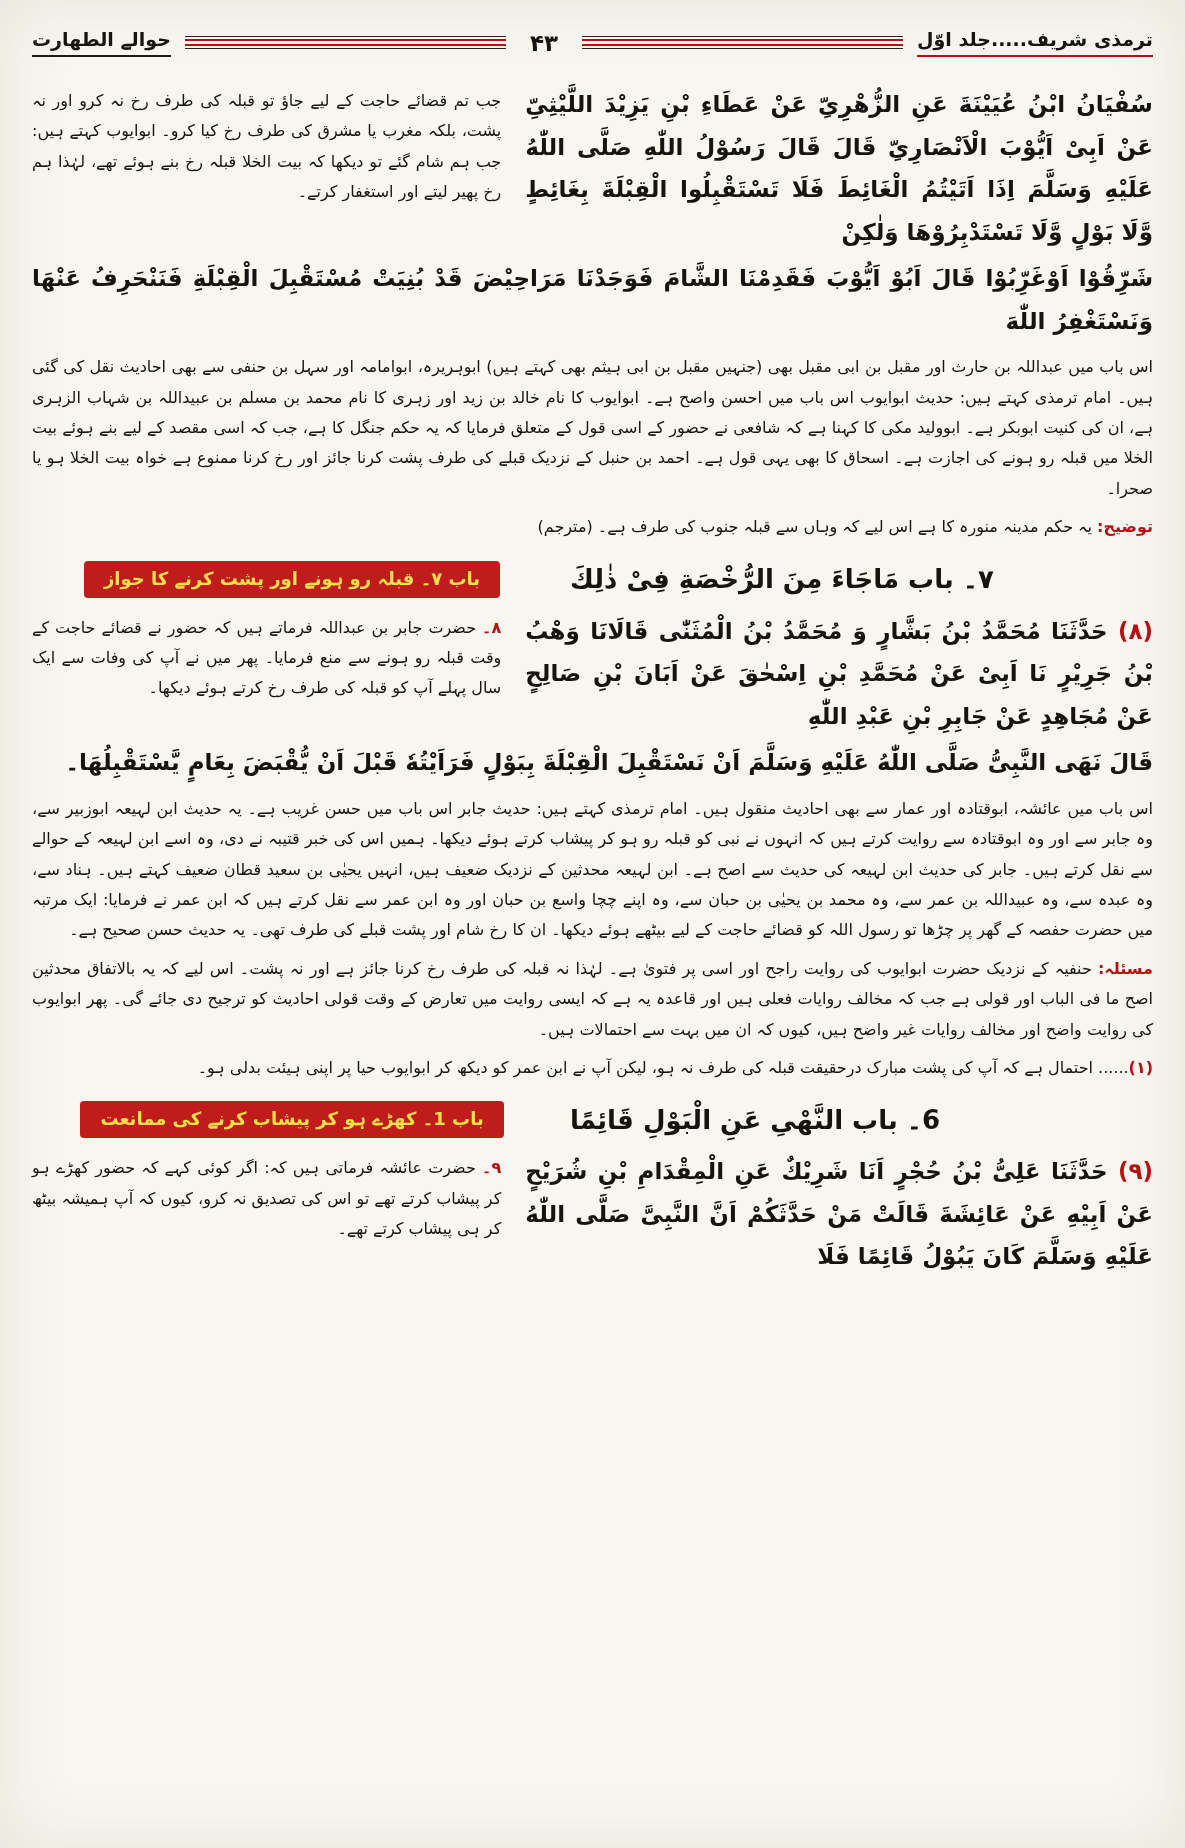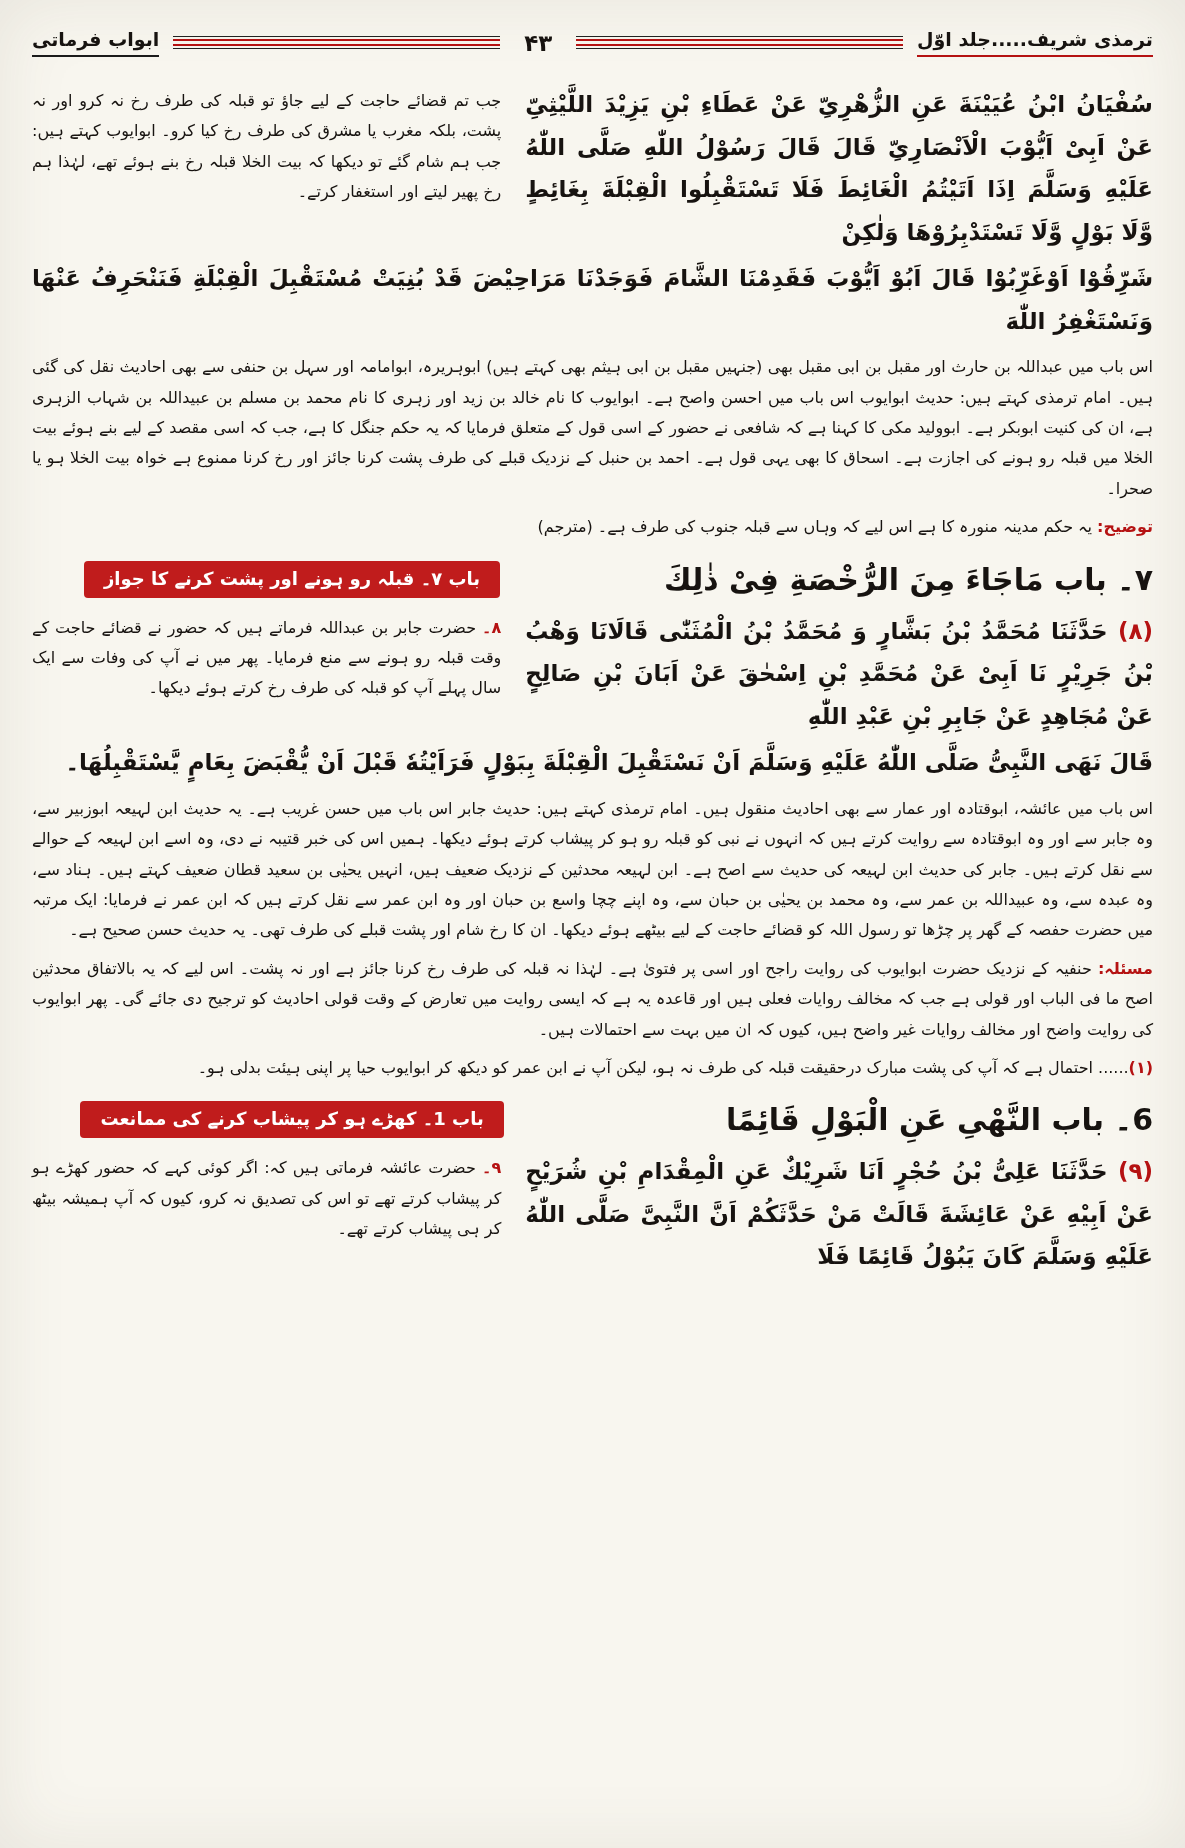--- a/index.html
+++ b/index.html
@@ -57,41 +57,41 @@
   .col-ur{ flex:1; padding-top:3px; }
   .full{ margin:8px 0; }
   .arabic-full{ margin:4px 0 10px; }
   .label-red{ color:var(--accent); font-weight:700; }
   .badge{ color:var(--accent); font-weight:700; }
   
   .bab-row{
     display:flex; align-items:center; gap:18px;
     margin:18px 0 12px;
   }
-  .bab-ar{ flex:0 0 52%; font-size:30px; font-weight:700; text-align:right; }
+  .bab-ar{ flex:0 0 52%; font-size:26px; font-weight:700; text-align:left; }
   .bab-ur{ flex:1; text-align:center; }
   .hl{
     display:inline-block;
-    background:var(--heading-bg); color:#ffffff;
+    background:var(--heading-bg); color:#fde047;
     font-size:18px; font-weight:700;
     padding:7px 20px 9px; border-radius:4px;
     white-space:nowrap;
   }
 </style>
 </head>
 <body>
 
 <div class="page">
 
   <header class="header">
     <span class="h-title right">ترمذی شریف.....جلد اوّل</span>
     <div class="rule"></div>
     <span class="pagenum">۴۳</span>
     <div class="rule"></div>
-    <span class="h-title left">ابواب فرماتی</span>
+    <span class="h-title left">حوالے الطهارت</span>
   </header>
 
   <section class="cols">
     <div class="col-ar arabic">سُفْیَانُ ابْنُ عُیَیْنَةَ عَنِ الزُّهْرِیِّ عَنْ عَطَاءِ بْنِ یَزِیْدَ اللَّیْثِیِّ عَنْ اَبِیْ اَیُّوْبَ الْاَنْصَارِیِّ قَالَ قَالَ رَسُوْلُ اللّٰهِ صَلَّی اللّٰهُ عَلَیْهِ وَسَلَّمَ اِذَا اَتَیْتُمُ الْغَائِطَ فَلَا تَسْتَقْبِلُوا الْقِبْلَةَ بِغَائِطٍ وَّلَا بَوْلٍ وَّلَا تَسْتَدْبِرُوْهَا وَلٰکِنْ</div>
     <div class="col-ur urdu">جب تم قضائے حاجت کے لیے جاؤ تو قبلہ کی طرف رخ نہ کرو اور نہ پشت، بلکہ مغرب یا مشرق کی طرف رخ کیا کرو۔ ابوایوب کہتے ہیں: جب ہم شام گئے تو دیکھا کہ بیت الخلا قبلہ رخ بنے ہوئے تھے، لہٰذا ہم رخ پھیر لیتے اور استغفار کرتے۔</div>
   </section>
   <p class="arabic arabic-full">شَرِّقُوْا اَوْغَرِّبُوْا قَالَ اَبُوْ اَیُّوْبَ فَقَدِمْنَا الشَّامَ فَوَجَدْنَا مَرَاحِیْضَ قَدْ بُنِیَتْ مُسْتَقْبِلَ الْقِبْلَةِ فَنَنْحَرِفُ عَنْهَا وَنَسْتَغْفِرُ اللّٰهَ</p>
 
   <p class="urdu full">اس باب میں عبداللہ بن حارث اور مقبل بن ابی مقبل بھی (جنہیں مقبل بن ابی ہیثم بھی کہتے ہیں) ابوہریرہ، ابوامامہ اور سہل بن حنفی سے بھی احادیث نقل کی گئی ہیں۔ امام ترمذی کہتے ہیں: حدیث ابوایوب اس باب میں احسن واصح ہے۔ ابوایوب کا نام خالد بن زید اور زہری کا نام محمد بن مسلم بن عبیداللہ بن شہاب الزہری ہے، ان کی کنیت ابوبکر ہے۔ ابوولید مکی کا کہنا ہے کہ شافعی نے حضور کے اسی قول کے متعلق فرمایا کہ یہ حکم جنگل کا ہے، جب کہ اسی مقصد کے لیے بنے ہوئے بیت الخلا میں قبلہ رو ہونے کی اجازت ہے۔ اسحاق کا بھی یہی قول ہے۔ احمد بن حنبل کے نزدیک قبلے کی طرف پشت کرنا جائز اور رخ کرنا ممنوع ہے خواہ بیت الخلا ہو یا صحرا۔</p>
 

